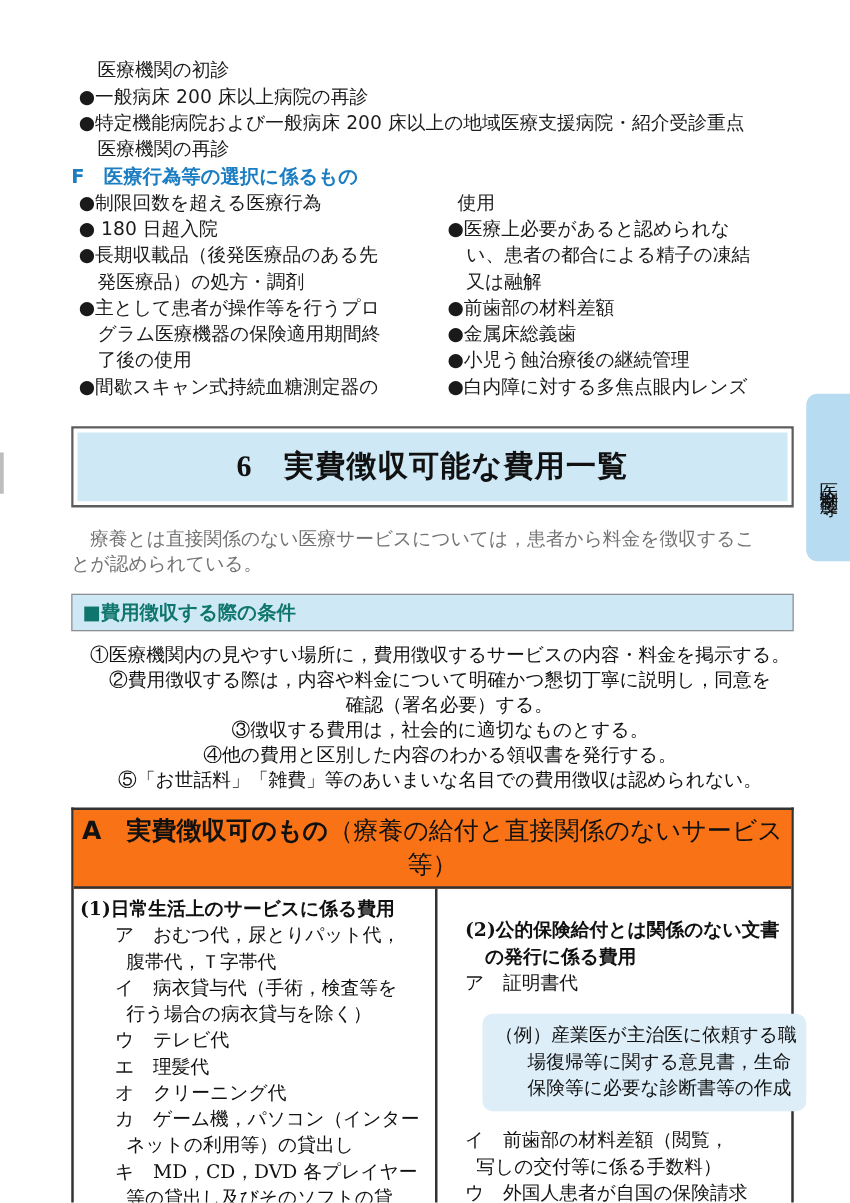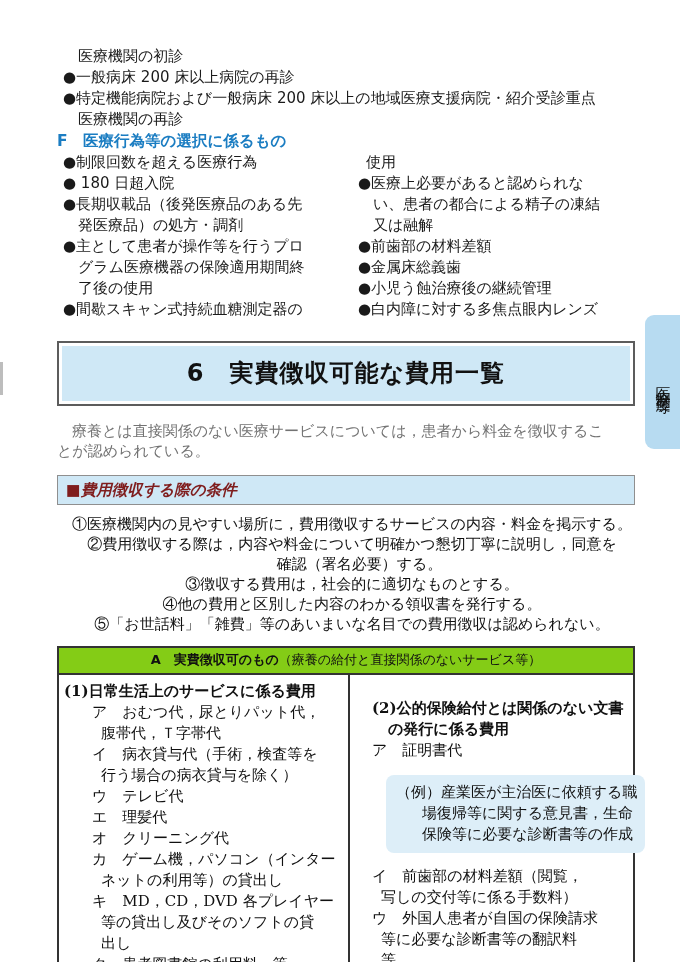--- a/index.html
+++ b/index.html
@@ -33,45 +33,45 @@
   .f-heading{color:#1b7dc2;font-weight:bold;font-size:15.5px;line-height:22px;margin-left:-6px;}
   .twocol{display:flex;}
   .twocol .col-left{width:295px;flex:none;}
   .twocol .col-right{flex:1;}
   .carry2{padding-left:8px;white-space:pre;}
 
   
   .title-box{margin-top:21px;border:2px solid #5c5c5c;background:#ffffff;}
   .title-inner{
     border:3px solid #ffffff;background:#cfe8f6;text-align:center;
-    padding:11px 0 12px 0;font-size:24px;font-weight:bold;letter-spacing:1px;color:#111;
+    padding:11px 0 12px 0;font-size:24px;font-weight:bold;letter-spacing:1px;color:#111;font-family:Liberation Serif, serif;
   }
 
   
   .intro{
     margin:15px 0 0 0;font-family:"DejaVu Serif","Liberation Serif",serif;
     font-size:15px;line-height:20px;text-indent:15px;white-space:pre;color:#737373;
   }
 
   
   .cond-bar{
     margin-top:14px;border:1px solid #8f8f8f;background:#cfe8f6;
-    padding:4px 8px 3px 8px;font-size:15.5px;font-weight:bold;color:#7f1d1d;font-style:italic;
+    padding:4px 8px 3px 8px;font-size:15.5px;font-weight:bold;color:#0f766e;
   }
   .cond-list{
     margin:9px 0 0 12px;font-family:"DejaVu Serif","Liberation Serif",serif;
     font-size:15px;line-height:20px;color:#111;
   }
   .cond-item{padding-left:15px;text-indent:-15px;white-space:pre;text-align:center;}
 
   
   .fee-table{margin-top:12px;border:2px solid #333;border-bottom:0;height:360px;}
   .t-header{
-    background:#84cc16;border-bottom:2px solid #333;text-align:center;
-    padding:3px 0 4px 0;font-size:13px;color:#111;
+    background:#f97316;border-bottom:2px solid #333;text-align:center;
+    padding:3px 0 4px 0;font-size:20px;color:#111;
   }
   .t-label{font-weight:bold;font-family:"DejaVu Sans","Liberation Sans",sans-serif;}
   .t-note{font-family:"DejaVu Serif","Liberation Serif",serif;}
   .t-body{display:flex;height:330px;}
   .cell{font-family:"DejaVu Serif","Liberation Serif",serif;font-size:15px;line-height:21px;color:#111;}
   .cell-left{width:280px;flex:none;border-right:2px solid #333;padding:6px 4px 0 5px;}
   .cell-right{flex:1;padding:23px 4px 0 22px;}
   .cell-head{font-weight:bold;padding-left:16px;text-indent:-16px;white-space:pre;}
   .kitem{padding-left:9px;text-indent:-9px;white-space:pre;}
   .cell-left .kitem{margin-left:14px;padding-left:23px;text-indent:-9px;}

